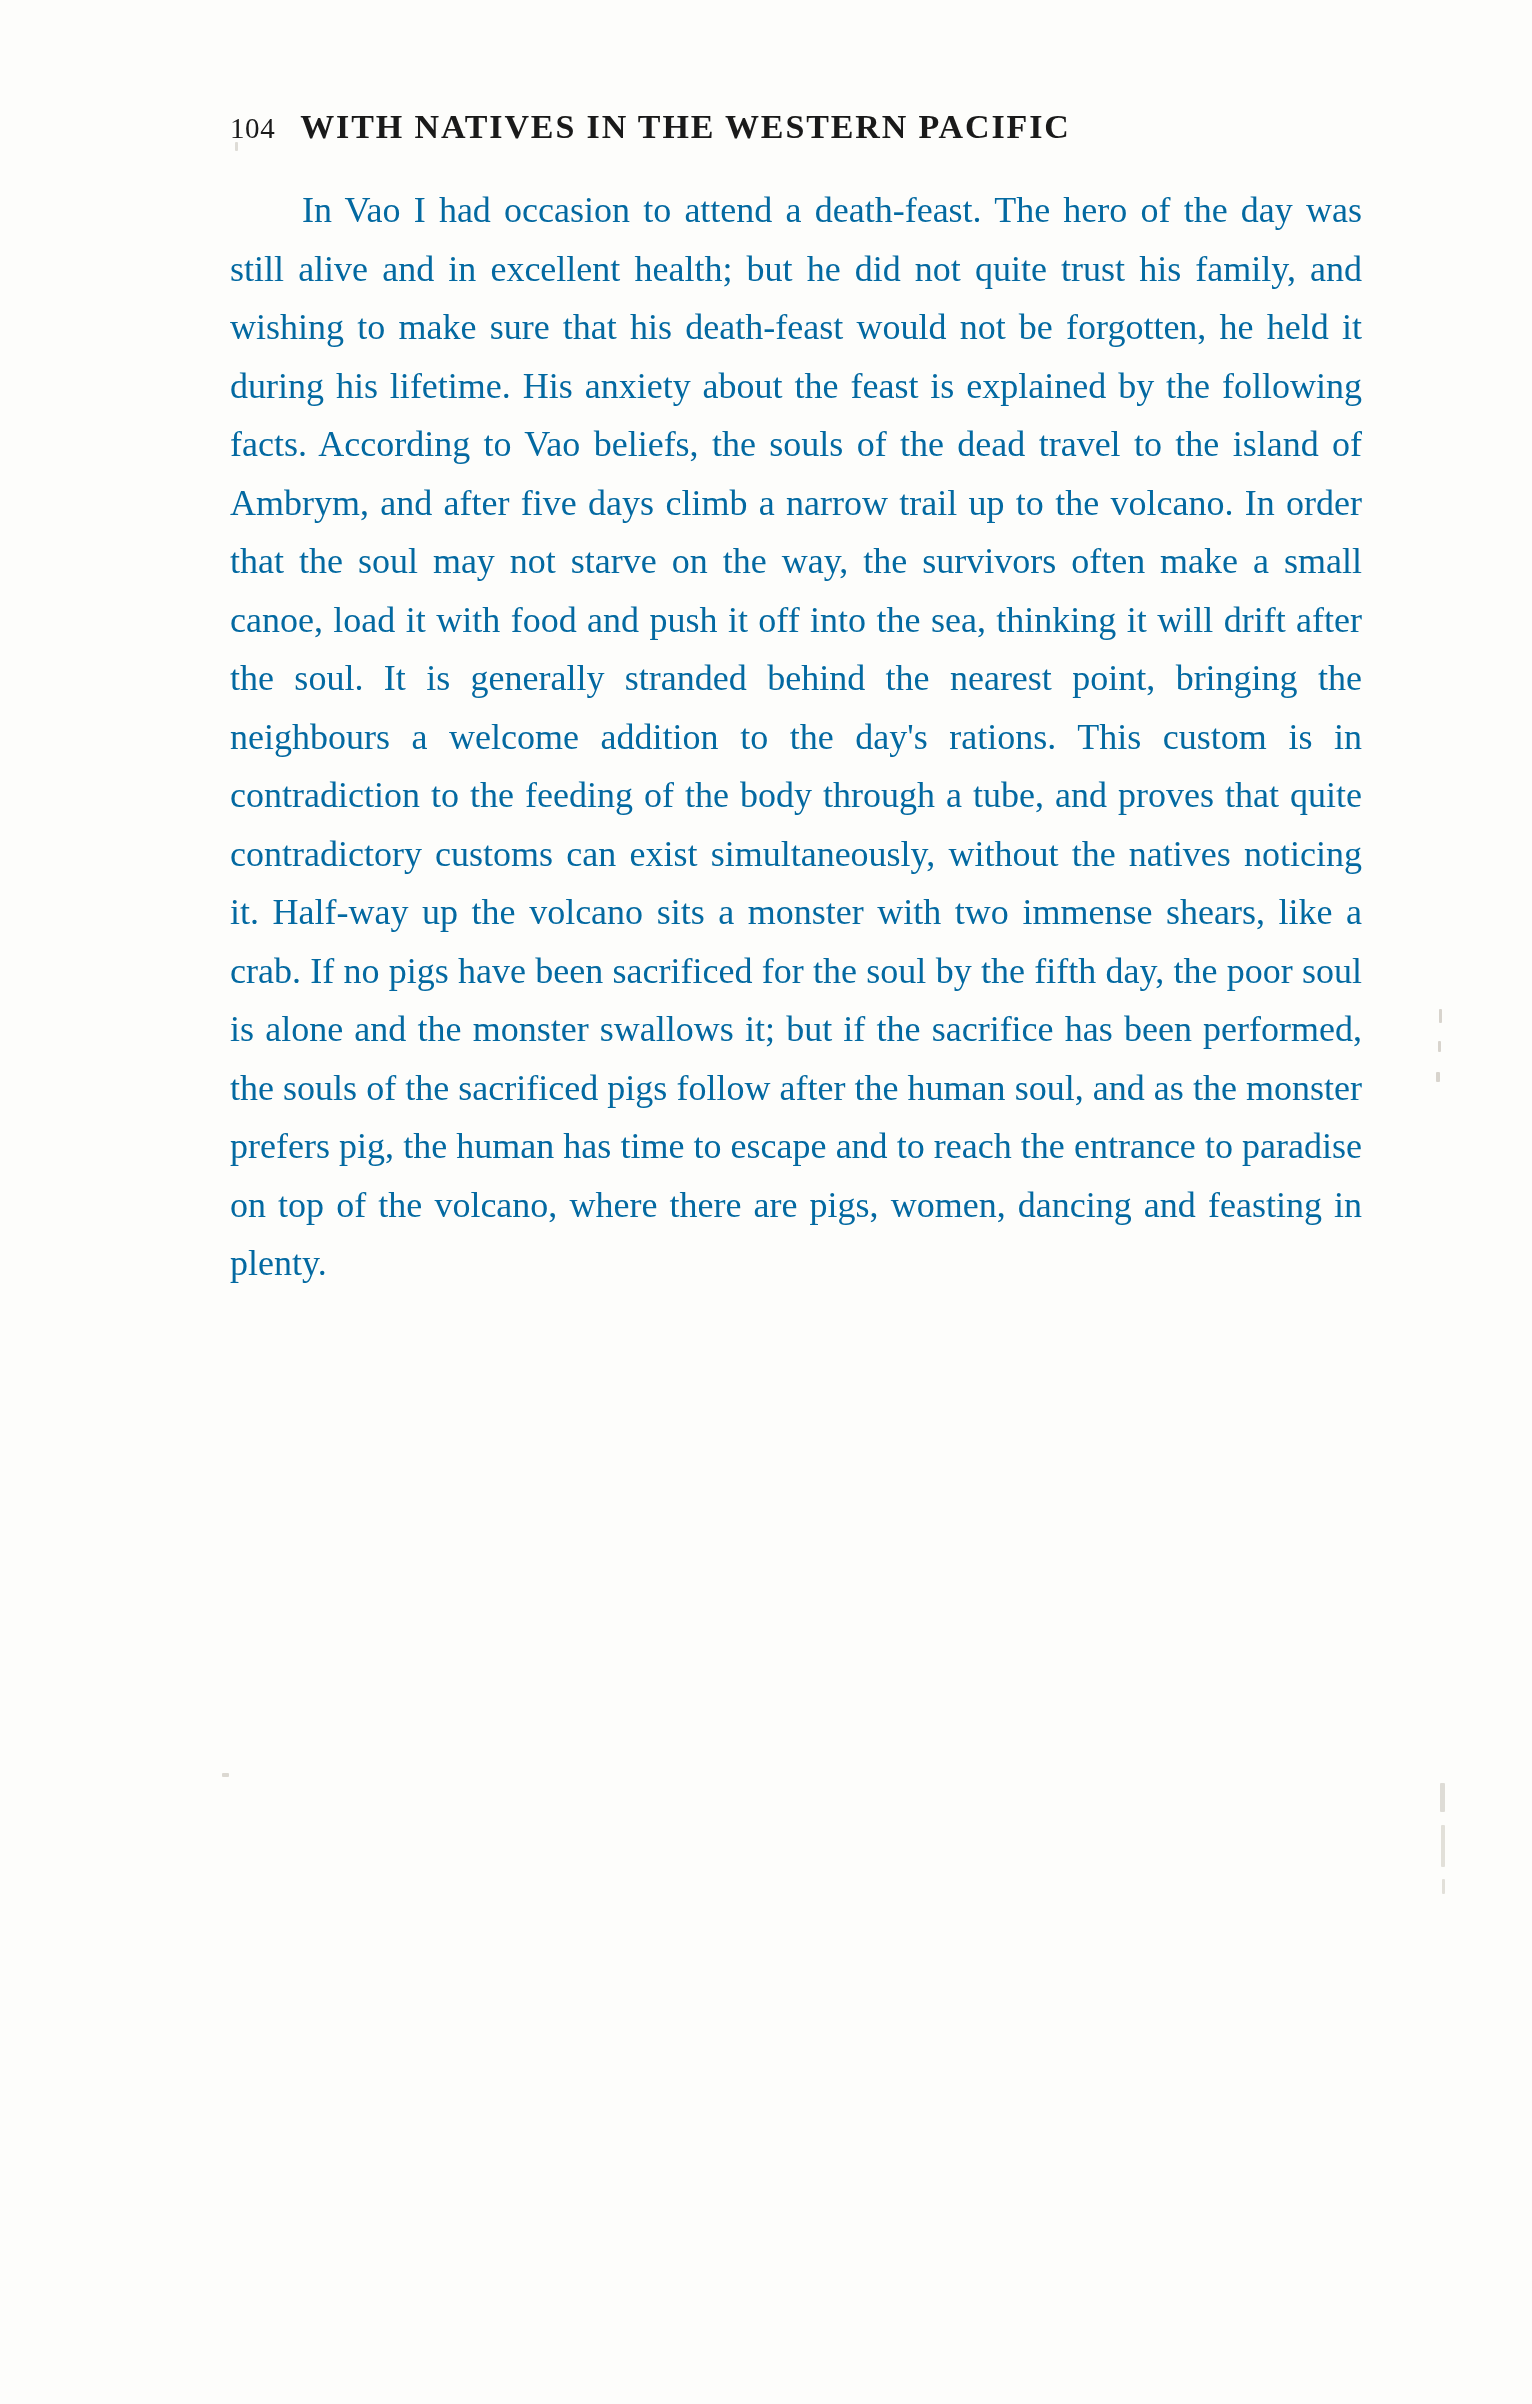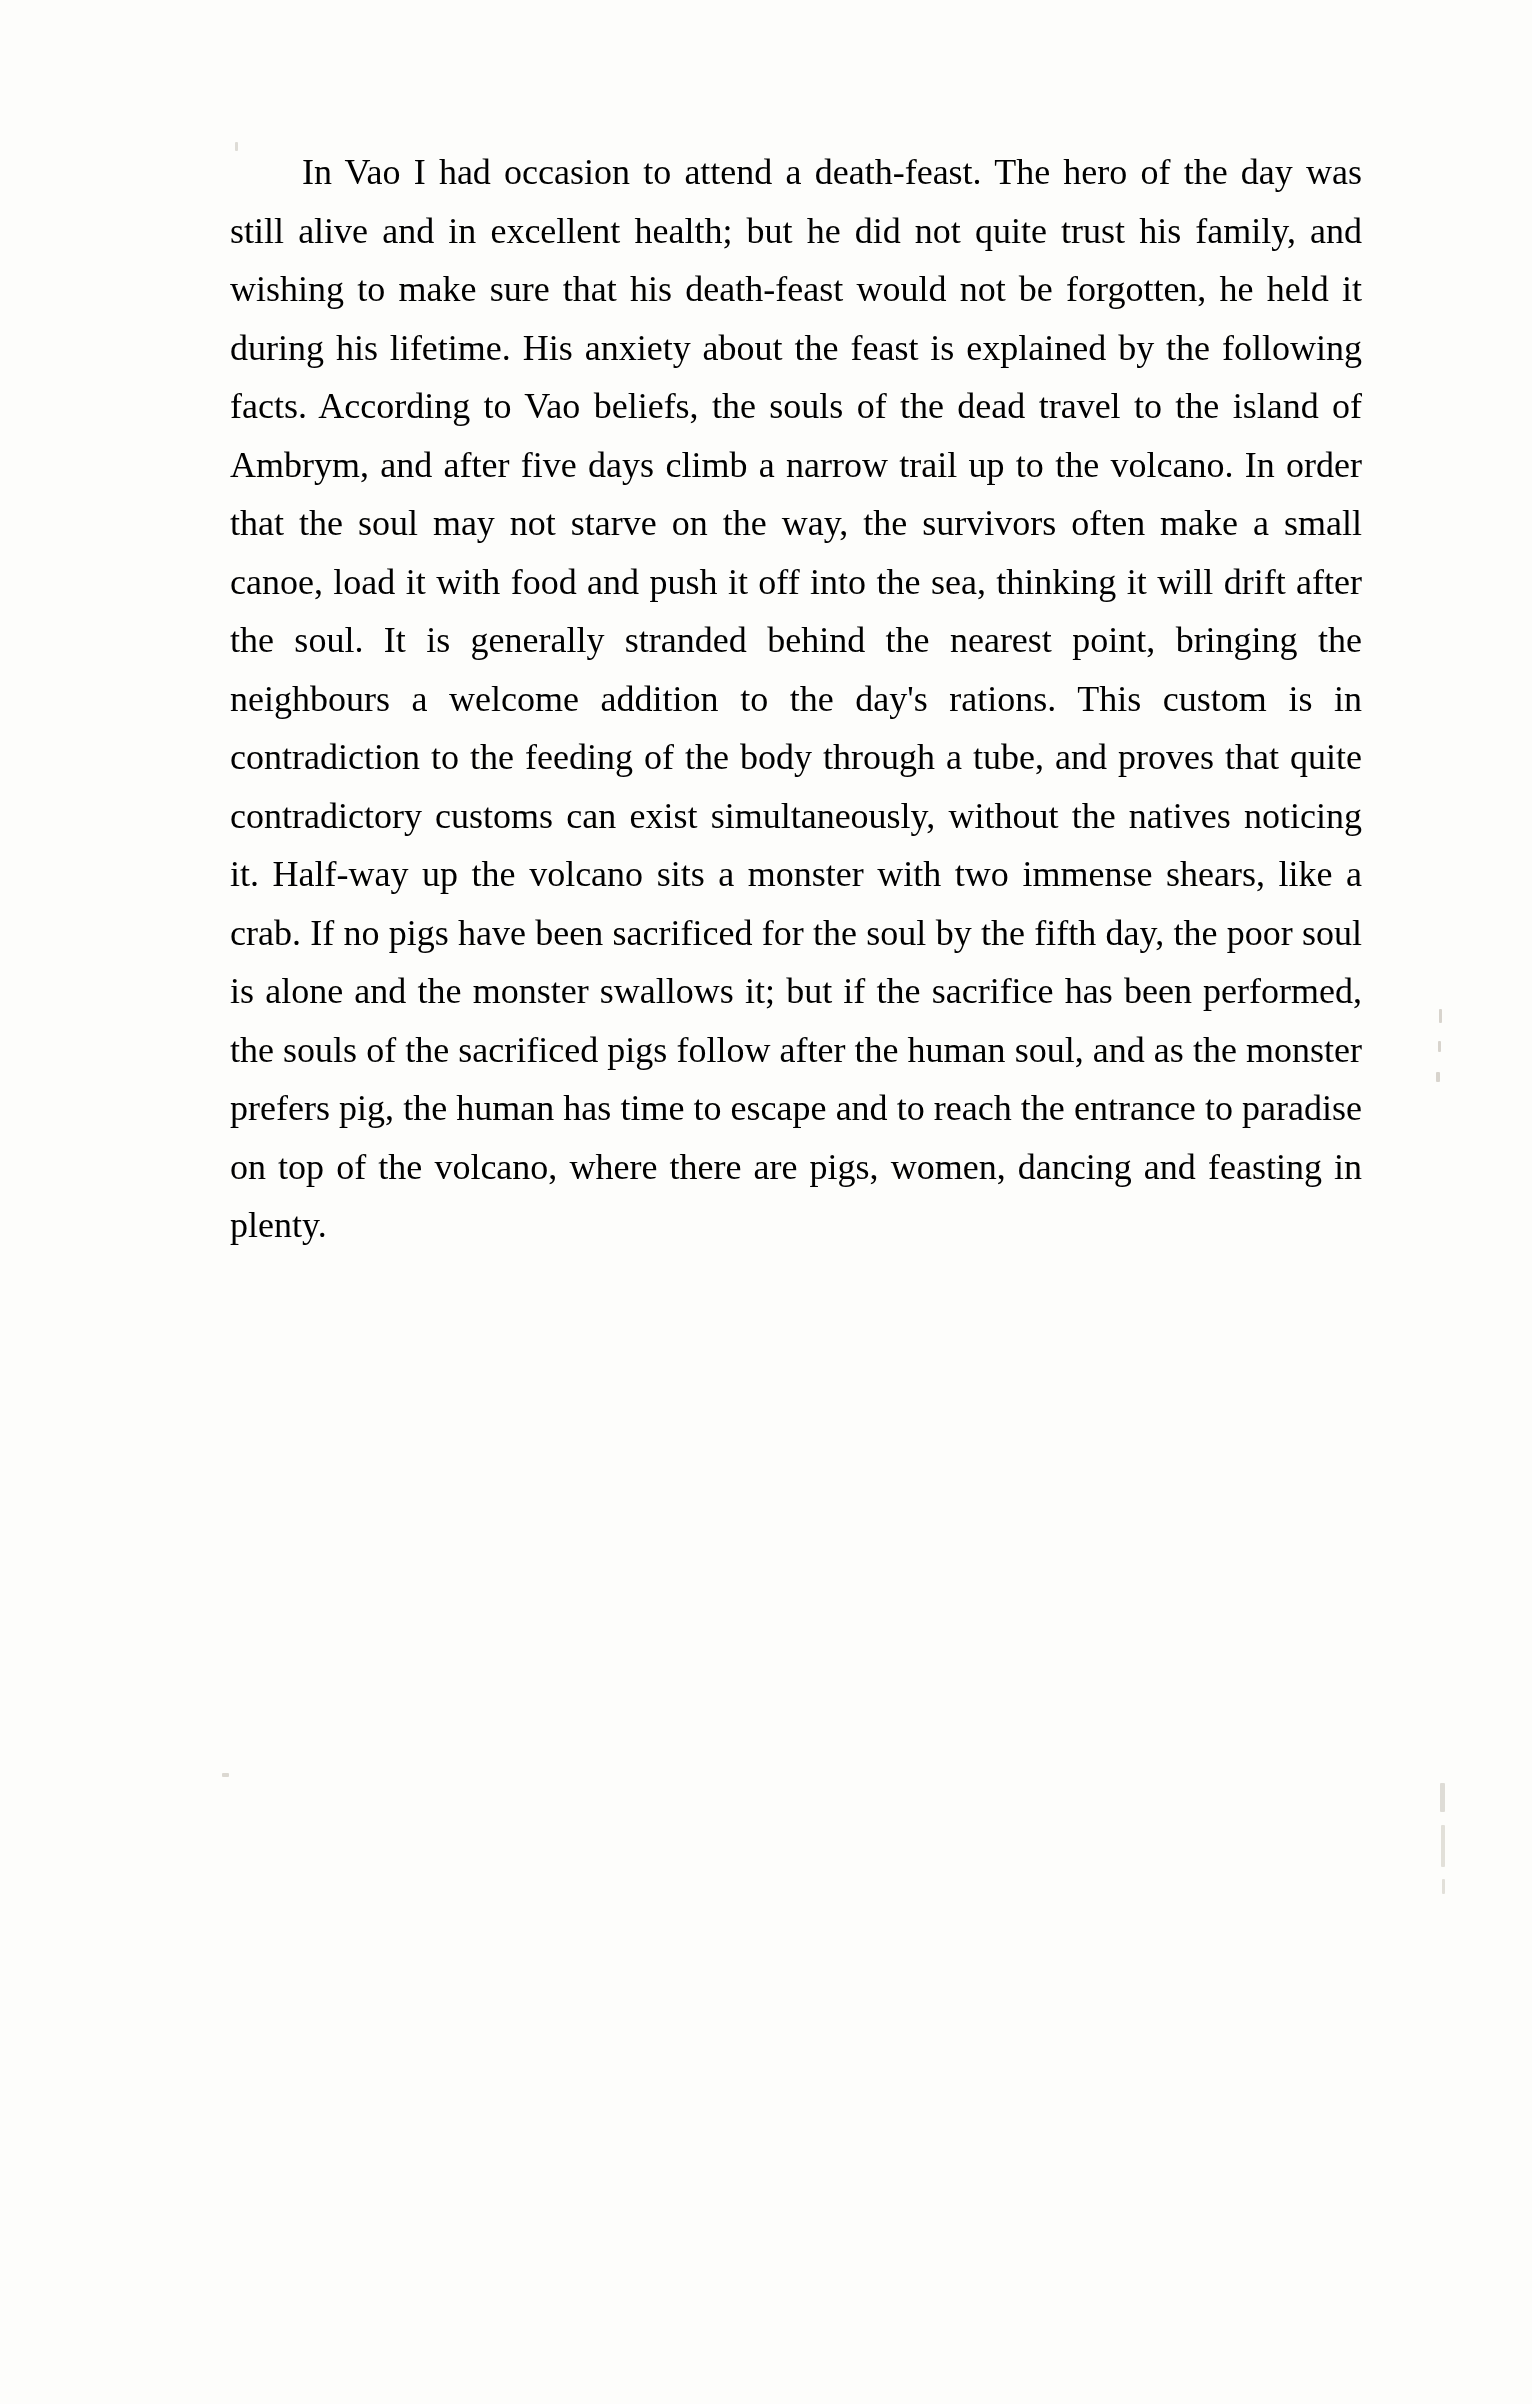--- a/index.html
+++ b/index.html
@@ -48,21 +48,21 @@
     letter-spacing: 0.055em;
   }
   .body-text {
     margin-top: 35px;
     font-size: 36px;
     line-height: 1.625;
     text-align: justify;
     text-justify: inter-word;
     -webkit-hyphens: none;
     hyphens: none;
-    color: #000000;
+    color: #0369a1;
   }
   .body-text p {
     margin: 0;
     text-indent: 2.0em;
   }
   .body-text p + p {
     margin-top: 0;
   }
   
   .speck {
@@ -79,20 +79,24 @@
   .s6 { left: 1442px; top: 1879px; width: 2.9px; height: 15.4px; opacity: 0.4; }
   .s7 { left: 222px; top: 1773px; width: 6.8px; height: 3.9px; opacity: 0.5; }
   .s8 { left: 235px; top: 142px; width: 2.9px; height: 8.7px; opacity: 0.45; }
 </style>
 </head>
 <body>
 
 <div class="page">
   <div class="page-inner">
 
+    <div class="running-head">
+      <span class="folio">104</span>
+      <span class="head-title">WITH NATIVES IN THE WESTERN PACIFIC</span>
+    </div>
 
     <div class="body-text">
       <p>In Vao I had occasion to attend a death-feast. The hero of the day was still alive and in excellent health; but he did not quite trust his family, and wishing to make sure that his death-feast would not be forgotten, he held it during his lifetime.  His anxiety about the feast is explained by the following facts.  According to Vao beliefs, the souls of the dead travel to the island of Ambrym, and after five days climb a narrow trail up to the volcano.  In order that the soul may not starve on the way, the survivors often make a small canoe, load it with food and push it off into the sea, thinking it will drift after the soul.  It is generally stranded behind the nearest point, bringing the neighbours a welcome addition to the day's rations.  This custom is in contradiction to the feeding of the body through a tube, and proves that quite contradictory customs can exist simultaneously, without the natives noticing it.  Half-way up the volcano sits a monster with two immense shears, like a crab.  If no pigs have been sacrificed for the soul by the fifth day, the poor soul is alone and the monster swallows it; but if the sacrifice has been performed, the souls of the sacrificed pigs follow after the human soul, and as the monster prefers pig, the human has time to escape and to reach the entrance to paradise on top of the volcano, where there are pigs, women, dancing and feasting in plenty.</p>
     </div>
 
   </div>
 
   <span class="speck s1"></span>
   <span class="speck s2"></span>
   <span class="speck s3"></span>

